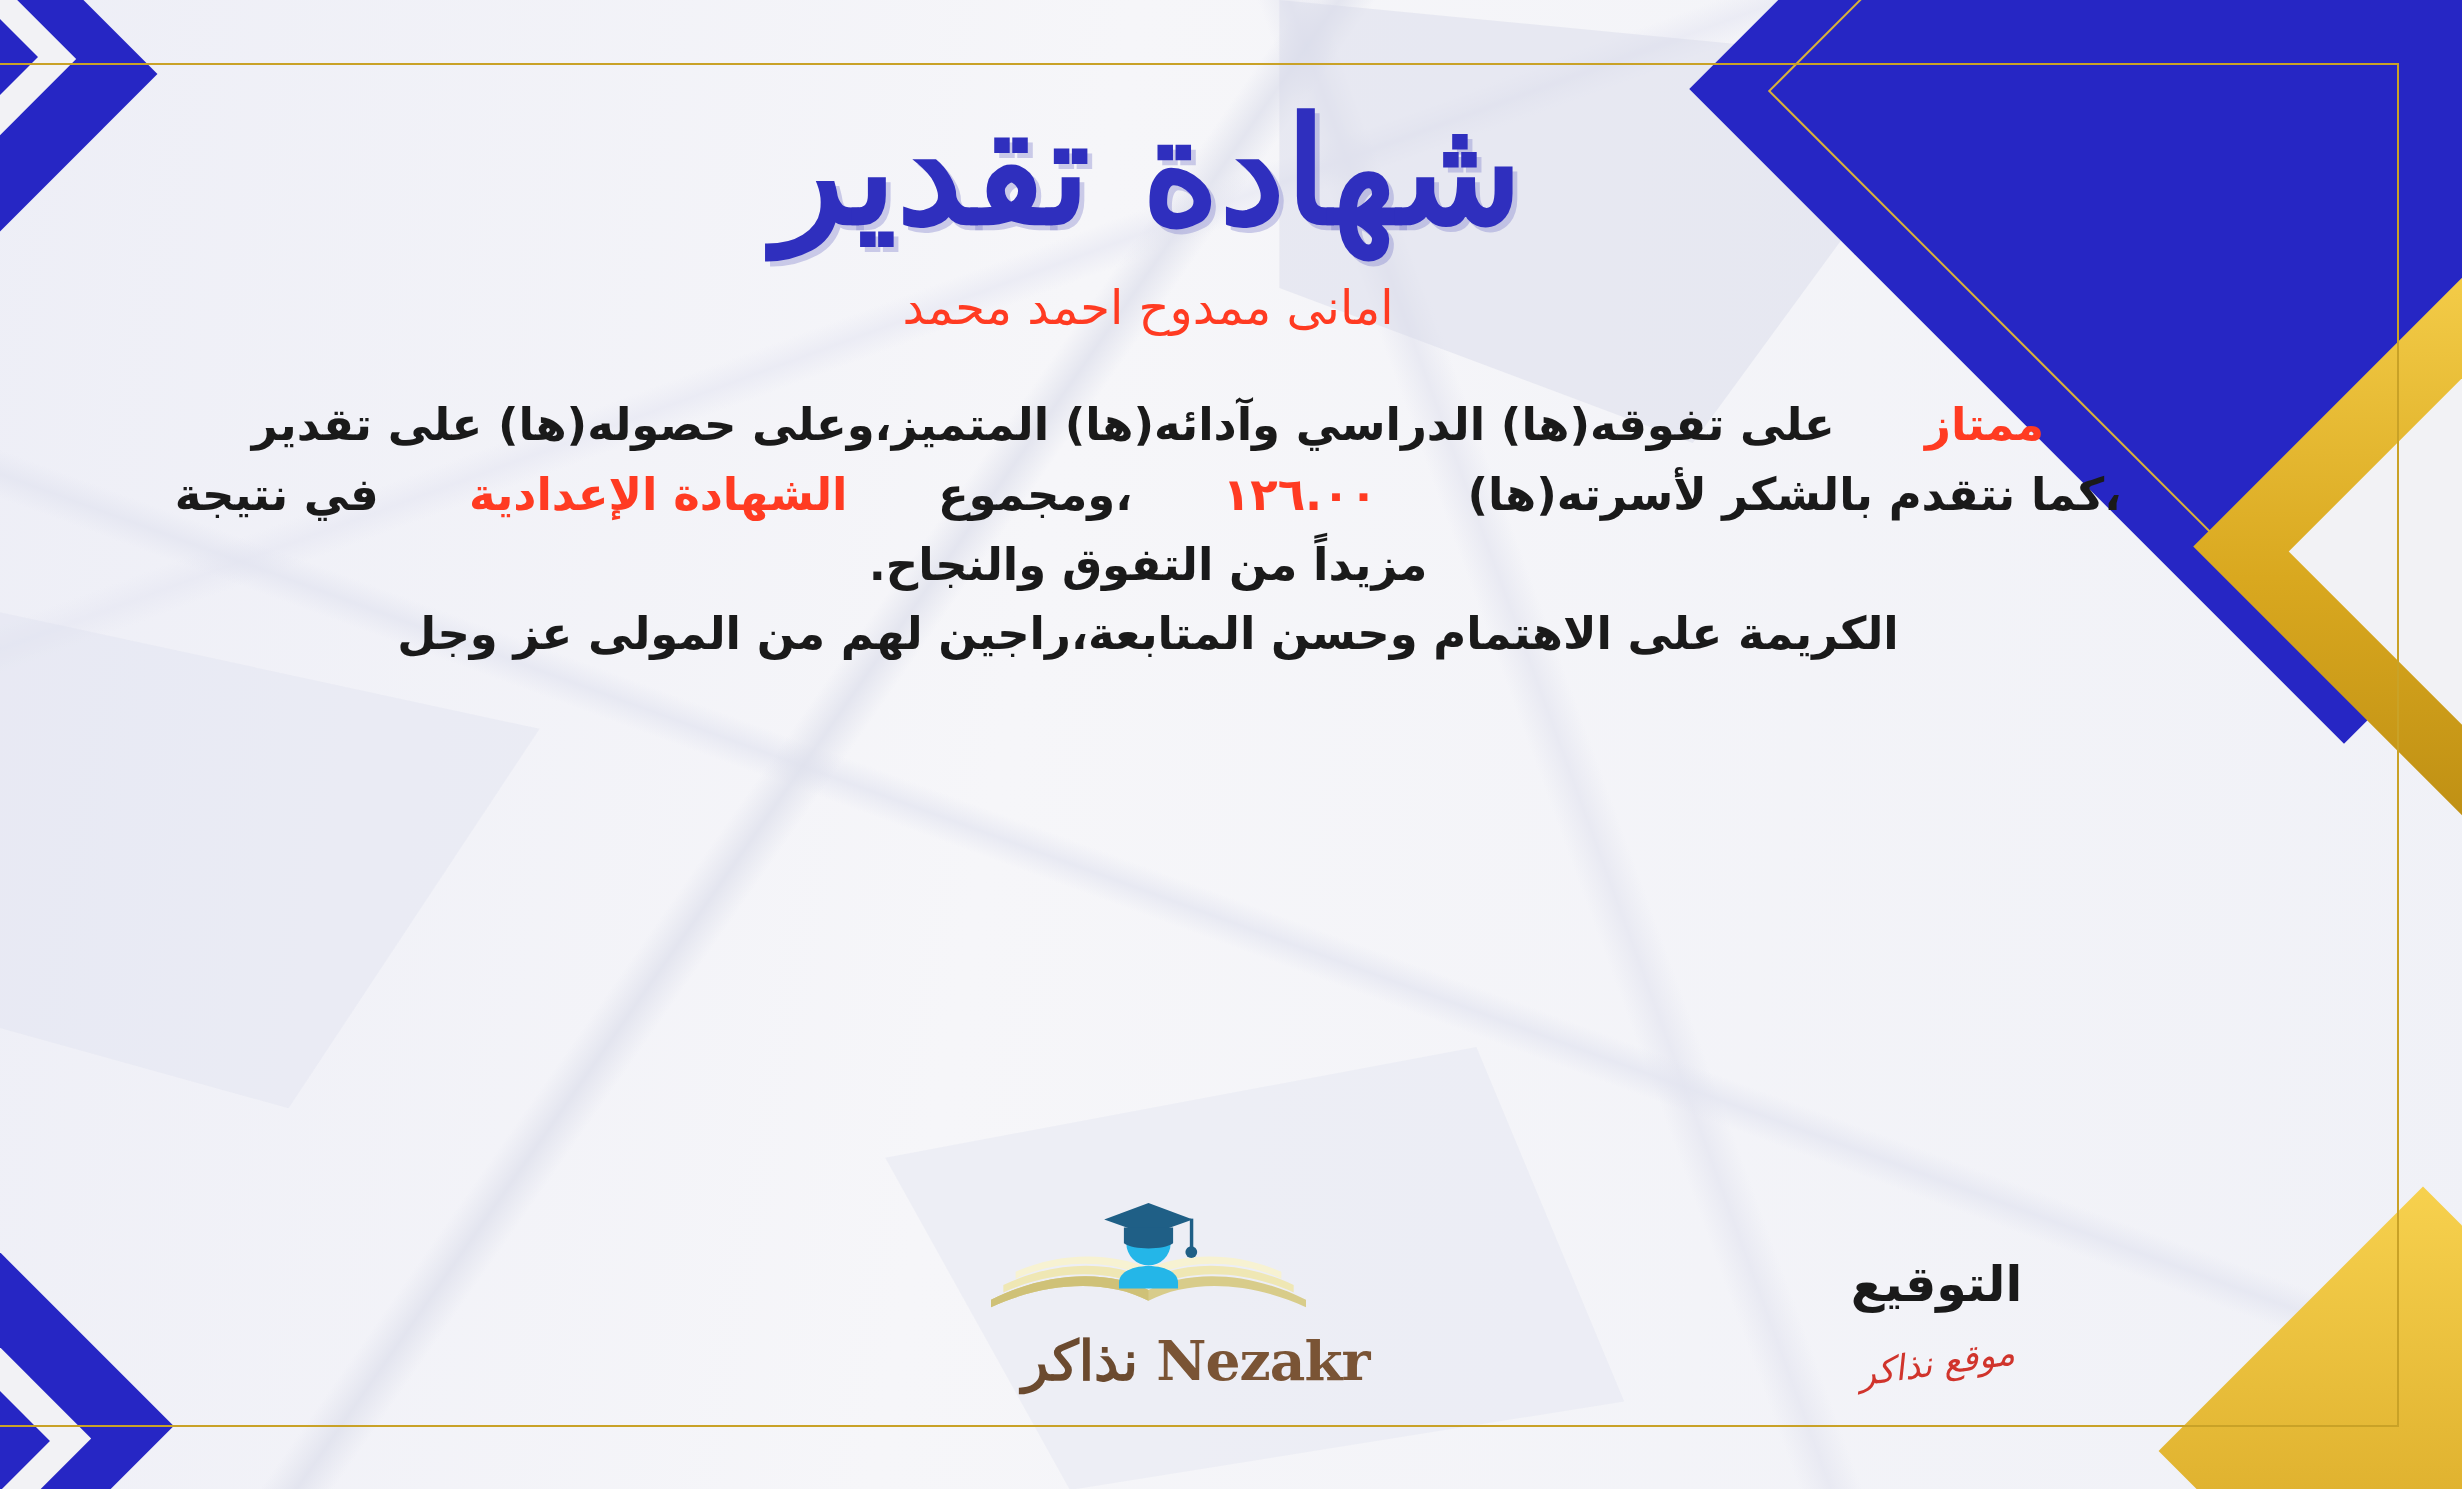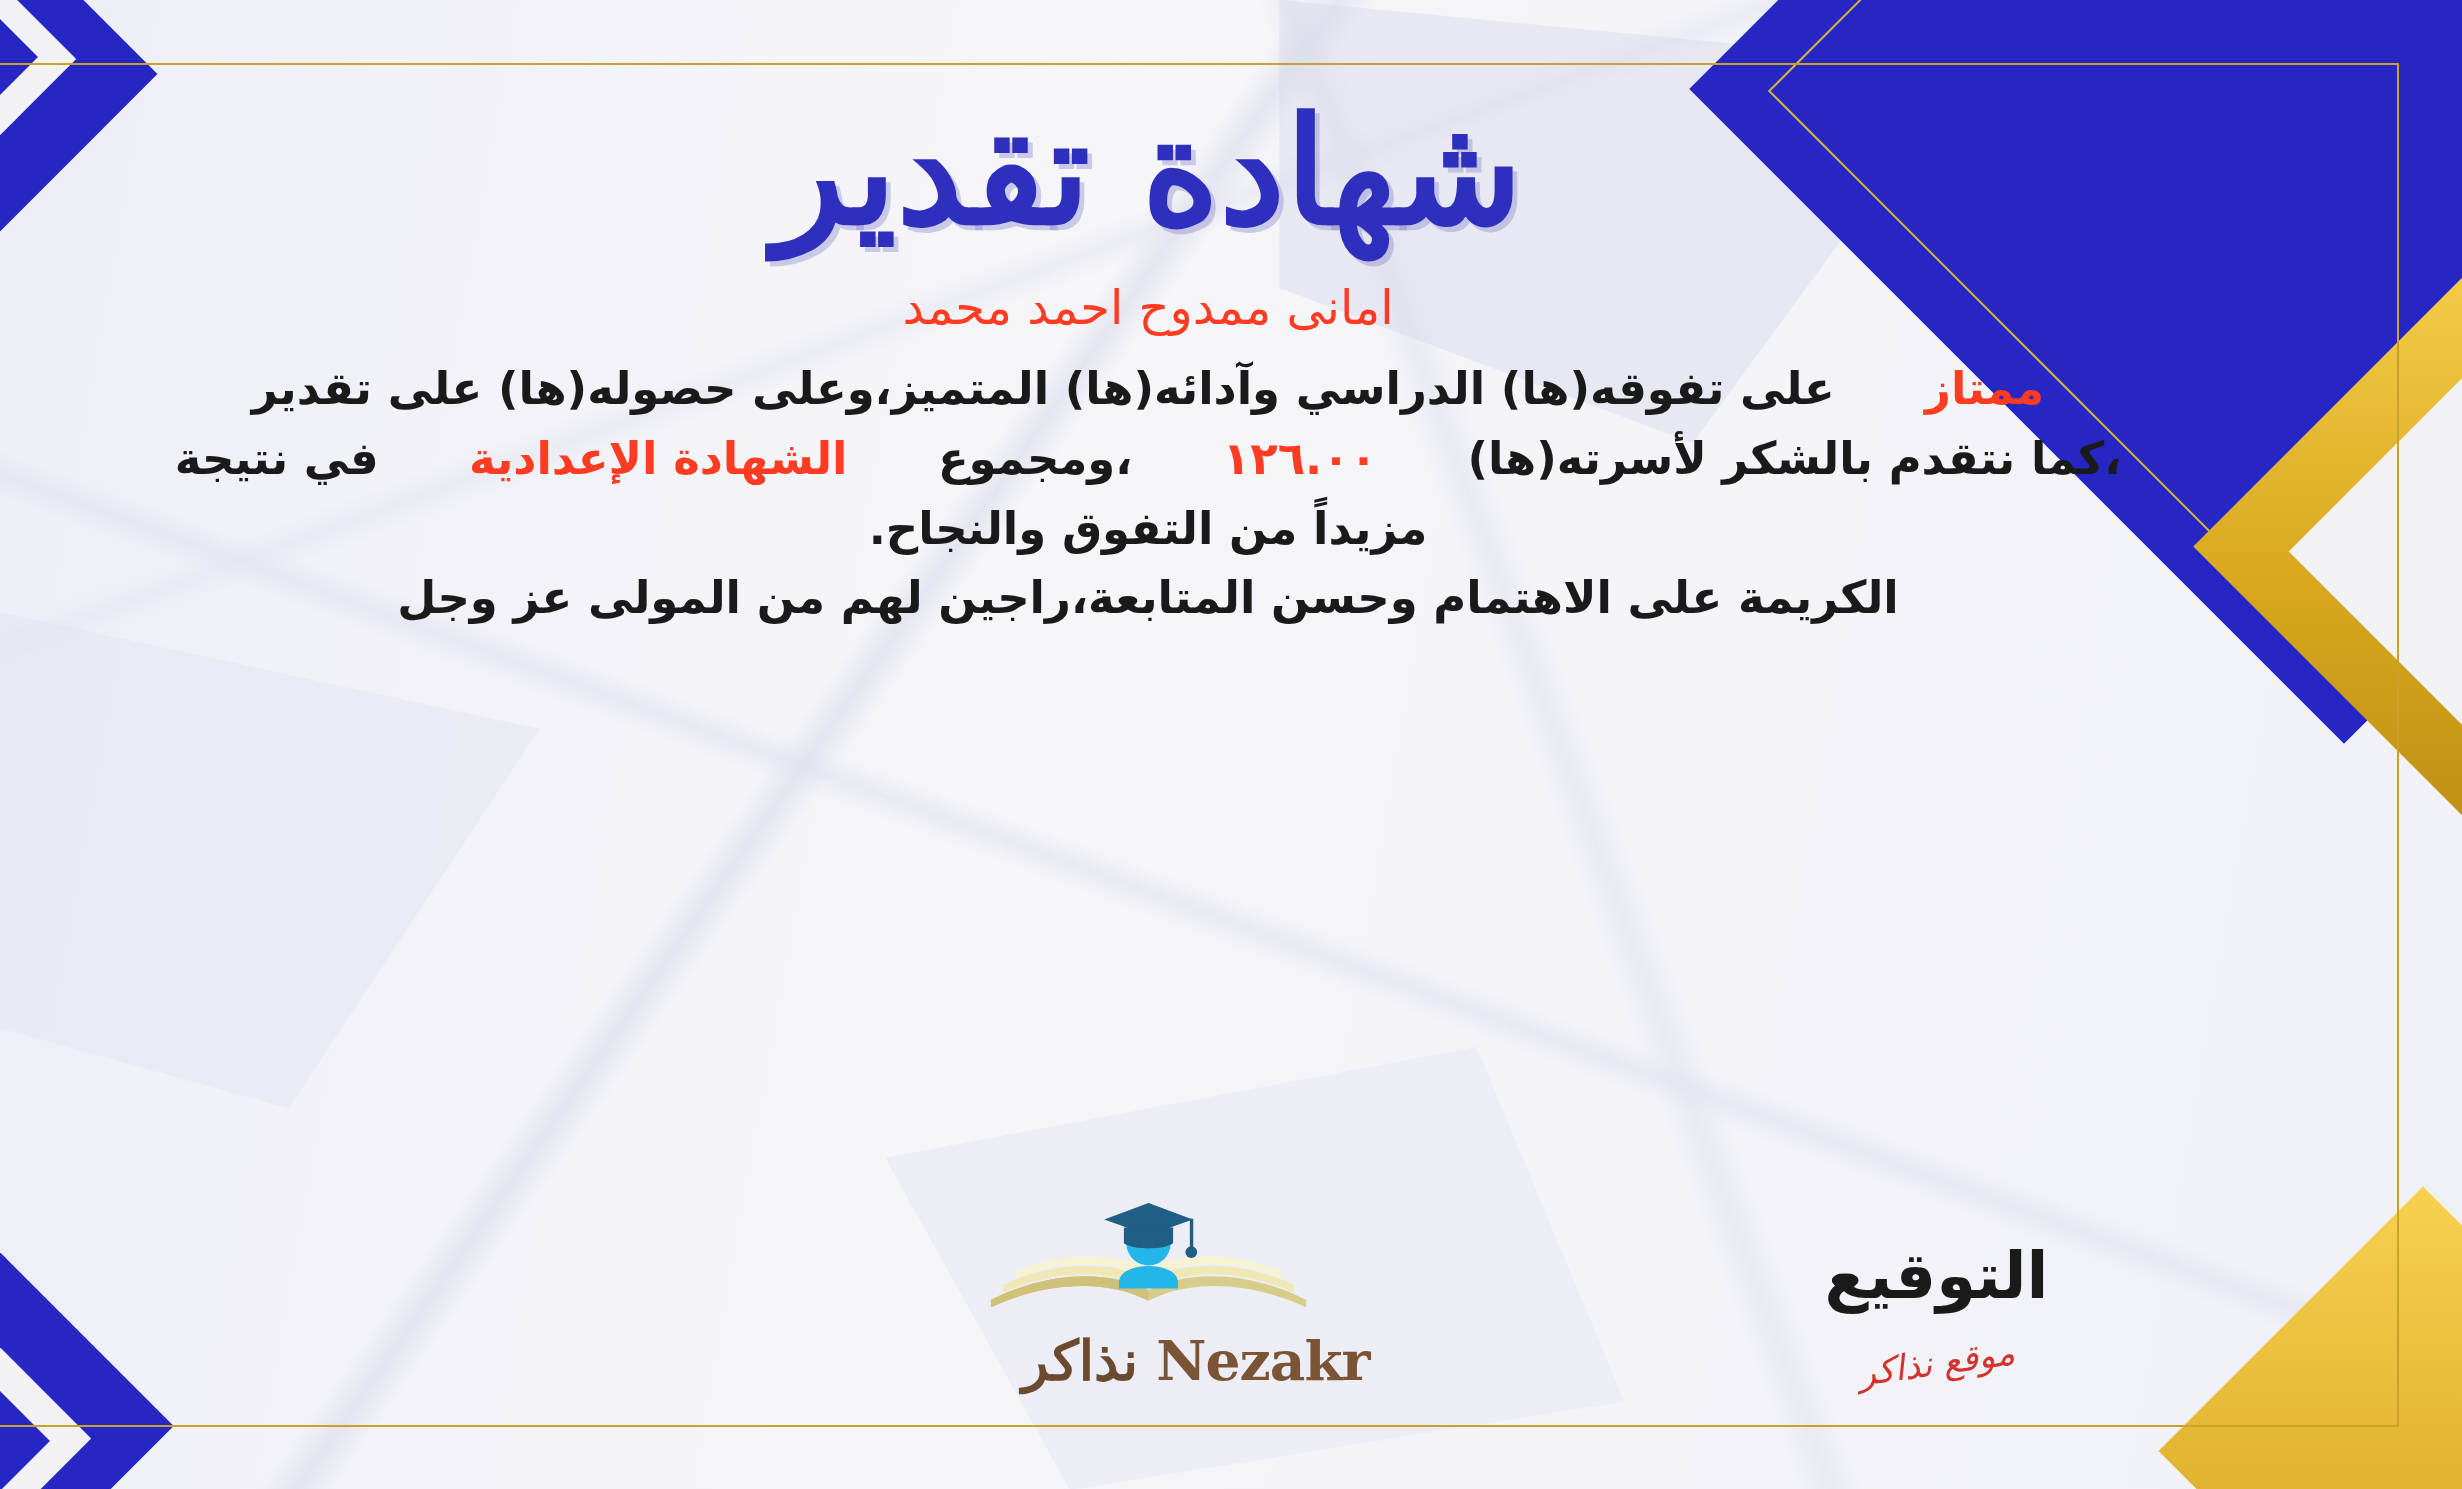--- a/index.html
+++ b/index.html
@@ -173,21 +173,21 @@
   }
 
   .student-name {
     margin-top: 34px;
     font-size: 48px;
     color: #ff3b22;
     font-weight: 400;
   }
 
   .body-block {
-    margin-top: 19px;
+    margin-top: 55px;
     width: 2044px;
     text-align: center;
     font-size: 45px;
     line-height: 1.55;
     color: #1a1a1a;
     font-weight: 600;
   }
   .body-line {
     display: block;
     white-space: nowrap;
@@ -205,21 +205,21 @@
     height: 305px;
   }
   .signature-block {
     position: absolute;
     right: 315px;
     bottom: 29.5px;
     text-align: center;
     width: 295px;
   }
   .signature-label {
-    font-size: 64px;
+    font-size: 49px;
     color: #1a1a1a;
     font-weight: 600;
   }
   .signature-script {
     margin-top: 29.5px;
     font-family: "DejaVu Serif", "Liberation Serif", serif;
     font-size: 35px;
     color: #d0342c;
     font-style: italic;
     transform: rotate(-8deg);

